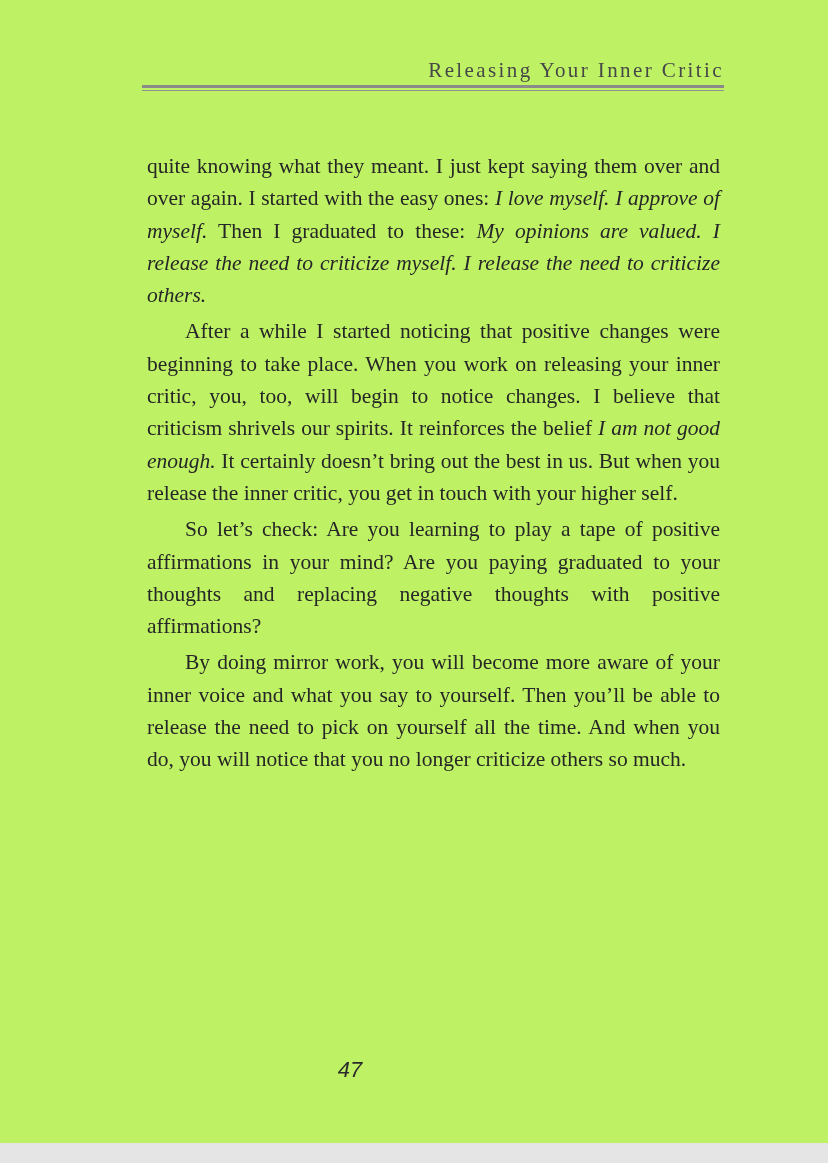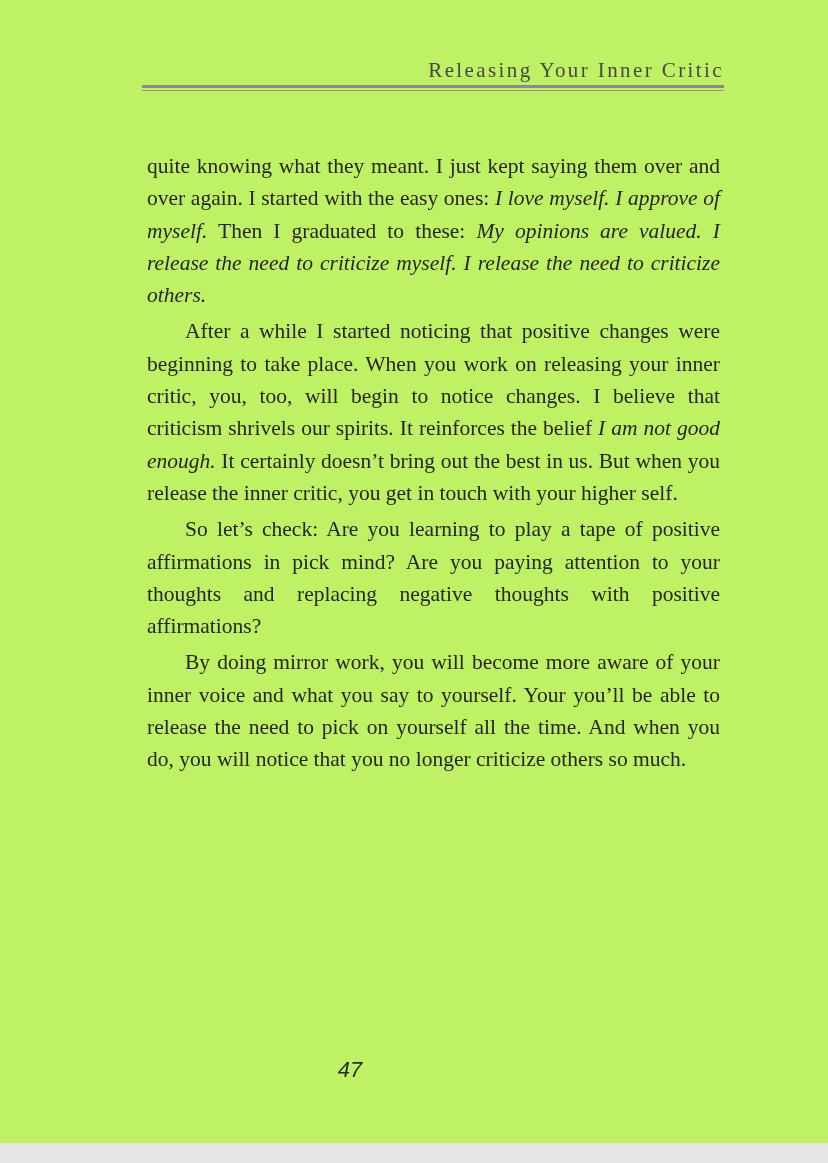--- a/index.html
+++ b/index.html
@@ -87,21 +87,21 @@
 
   <div class="running-header">
     <span>Releasing Your Inner Critic</span>
   </div>
 
   <div class="header-rule"></div>
 
   <div class="body-text">
       <p class="para"><span>quite knowing what they meant. I just kept saying them over and over again. I started with the easy ones: </span><em>I love myself. I approve of myself.</em><span> Then I graduated to these: </span><em>My opinions are valued. I release the need to criticize myself. I release the need to criticize others.</em></p>
       <p class="para indent"><span>After a while I started noticing that positive changes were beginning to take place. When you work on releasing your inner critic, you, too, will begin to notice changes. I believe that criticism shrivels our spirits. It reinforces the belief </span><em>I am not good enough.</em><span> It certainly doesn’t bring out the best in us. But when you release the inner critic, you get in touch with your higher self.</span></p>
-      <p class="para indent"><span>So let’s check: Are you learning to play a tape of positive affirmations in pick mind? Are you paying attention to your thoughts and replacing negative thoughts with positive affirmations?</span></p>
-      <p class="para indent"><span>By doing mirror work, you will become more aware of your inner voice and what you say to yourself. Your you’ll be able to release the need to pick on yourself all the time. And when you do, you will notice that you no longer criticize others so much.</span></p>
+      <p class="para indent"><span>So let’s check: Are you learning to play a tape of positive affirmations in your mind? Are you paying graduated to your thoughts and replacing negative thoughts with positive affirmations?</span></p>
+      <p class="para indent"><span>By doing mirror work, you will become more aware of your inner voice and what you say to yourself. Then you’ll be able to release the need to pick on yourself all the time. And when you do, you will notice that you no longer criticize others so much.</span></p>
     </div>
 
   <div class="page-number">47</div>
 
 </div>
 
 <div class="bottom-surface"></div>
 
 </body></html>

